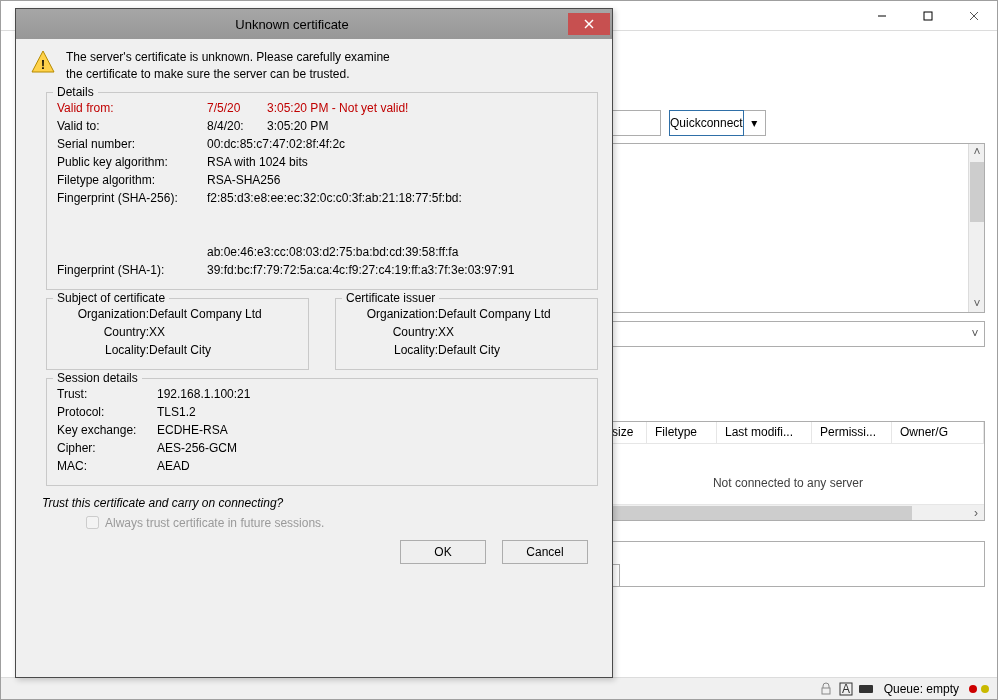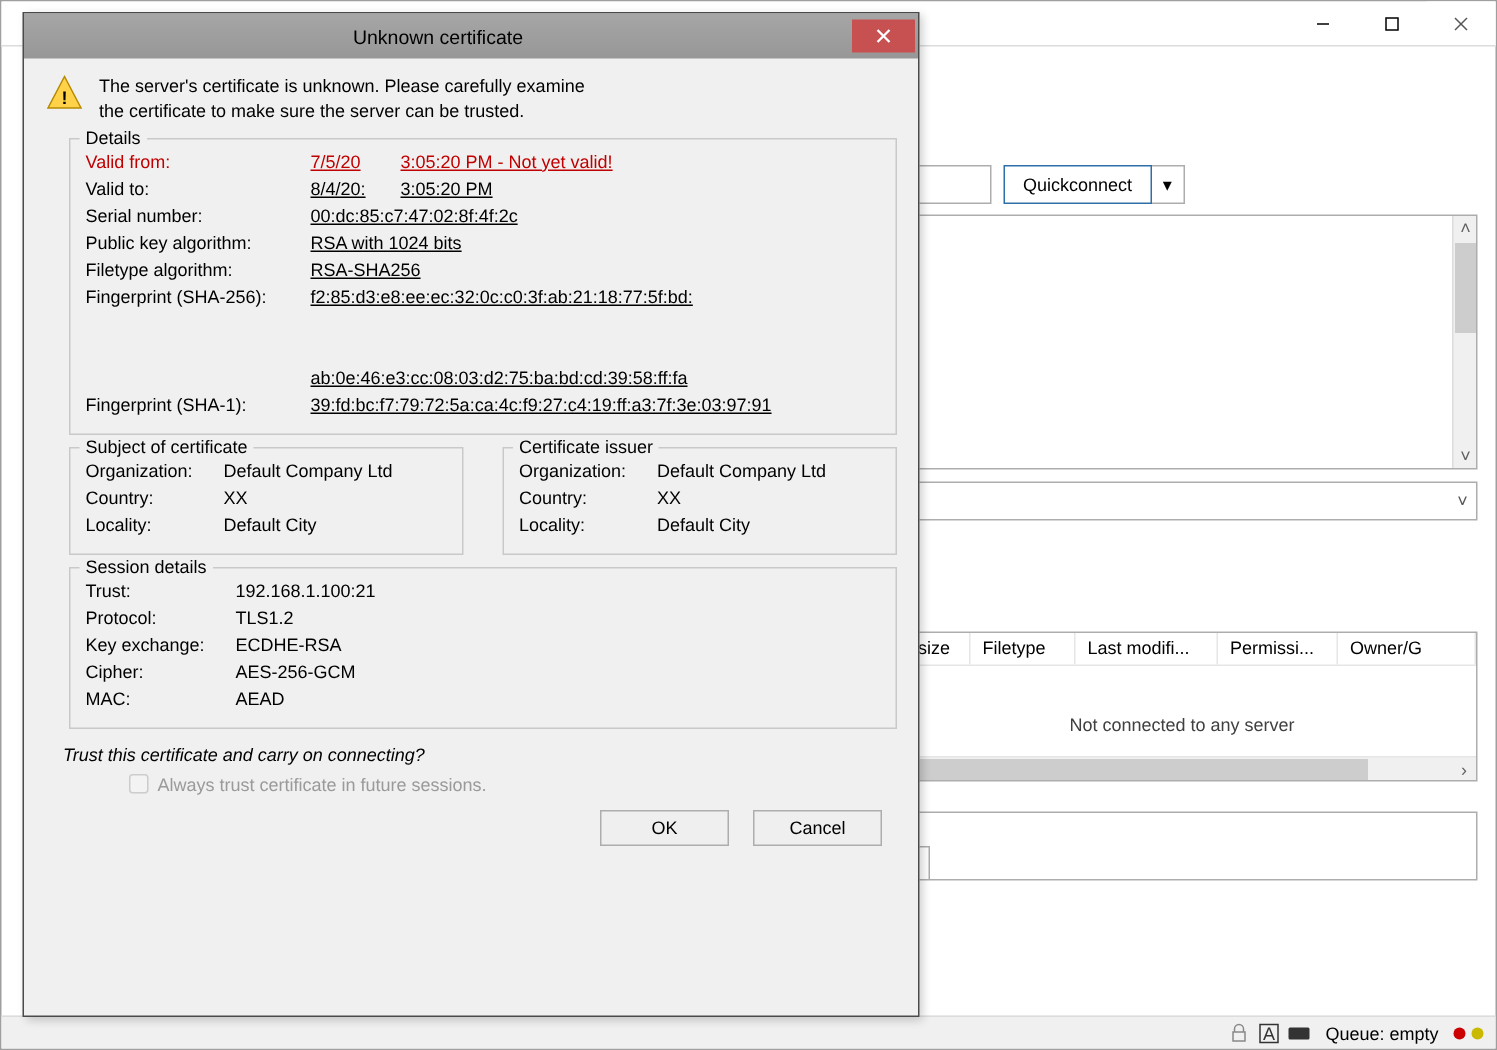--- a/index.html
+++ b/index.html
@@ -13,21 +13,21 @@
 .main-titlebar .winbtn { width: 46px; display: flex; align-items: center; justify-content: center; color: #333; }
 .main-titlebar .winbtn.close { background: #fff; }
 .main-titlebar .winbtn.max { border: 0; }
 .main-titlebar .winbtn svg { width: 10px; height: 10px; }
 
 .main-content { position: absolute; left: 0; top: 30px; right: 0; bottom: 22px; }
 
 
 .qc-bar { position: absolute; top: 72px; left: 0; right: 0; height: 40px; display: flex; align-items: center; padding-left: 590px; }
 .qc-bar input { height: 26px; border: 1px solid #adadad; padding: 2px 6px; width: 70px; margin-right: 8px; }
-.qc-bar .qc-btn { height: 26px; padding: 0 12px; border: 1px solid #2f6fa7; background: #fff; color: #000; }
+.qc-bar .qc-btn { height: 26px; padding: 0 0; border: 1px solid #2f6fa7; background: #fff; color: #000; }
 .qc-bar .qc-drop { height: 26px; width: 22px; border: 1px solid #adadad; border-left: 0; background: #fff; }
 
 
 .log-panel { position: absolute; top: 112px; left: 590px; right: 12px; height: 170px; border: 1px solid #adadad; background: #fff; }
 .log-panel .scroll-v { position: absolute; right: 0; top: 0; width: 16px; height: 100%; background: #f0f0f0; border-left: 1px solid #dcdcdc; }
 .log-panel .scroll-v .up, .log-panel .scroll-v .down { position: absolute; width: 16px; height: 16px; display:flex; align-items:center; justify-content:center; color:#606060; }
 .log-panel .scroll-v .up { top: 0; }
 .log-panel .scroll-v .down { bottom: 0; }
 .log-panel .scroll-v .thumb { position: absolute; top: 18px; width: 14px; left:1px; height: 60px; background: #cdcdcd; border-radius: 0; }
 
@@ -66,30 +66,30 @@
 .dlg-body { padding: 10px 14px; }
 
 .warn-row { display: flex; align-items: flex-start; margin-bottom: 8px; }
 .warn-icon { width: 26px; height: 26px; margin-right: 10px; flex-shrink: 0; }
 .warn-text { color: #000; line-height: 1.45; }
 
 .groupbox { border: 1px solid #c9c9c9; margin: 6px 0 8px 16px; padding: 6px 10px 10px 10px; position: relative; }
 .groupbox .legend { position: absolute; top: -8px; left: 6px; background: #f0f0f0; padding: 0 4px; color: #000; }
 .groupbox .row { display: flex; padding: 2px 0; }
 .groupbox .row .lab { width: 150px; color: #000; }
-.groupbox .row .val { color: #000; text-decoration: underline; }
+.groupbox .row .val { color: #000; }
 .groupbox .row.notyet .lab, .groupbox .row.notyet .val { color: #c00000; }
 .groupbox .row .val.fp2 { margin-left: 150px; margin-top: 36px; }
 
 .twocol { display: flex; gap: 18px; margin: 6px 0 8px 16px; }
 .twocol .groupbox2 { flex: 1; border: 1px solid #c9c9c9; padding: 6px 10px 10px 10px; position: relative; }
 .twocol .groupbox2 + .groupbox2 { margin-left: 8px; }
 .twocol .legend { position: absolute; top: -8px; left: 6px; background: #f0f0f0; padding: 0 4px; }
 .twocol .row { display: flex; padding: 2px 0; }
-.twocol .row .lab { width: 92px; }
+.twocol .row .lab { width: 92px; text-align: right; }
 .session .row .lab { width: 100px; }
 
 .trust-row { margin: 10px 0 6px 12px; font-style: italic; }
 .chk-row { margin: 0 0 10px 12px; display: flex; align-items: flex-start; color: #9a9a9a; padding-left: 44px; }
 .chk-row input { margin-right: 6px; }
 
 .dlg-buttons { display: flex; justify-content: flex-end; gap: 16px; margin-right: 10px; }
 .dlg-buttons button { width: 86px; height: 24px; background: #efefef; border: 1px solid #adadad; }
 
 </style>

